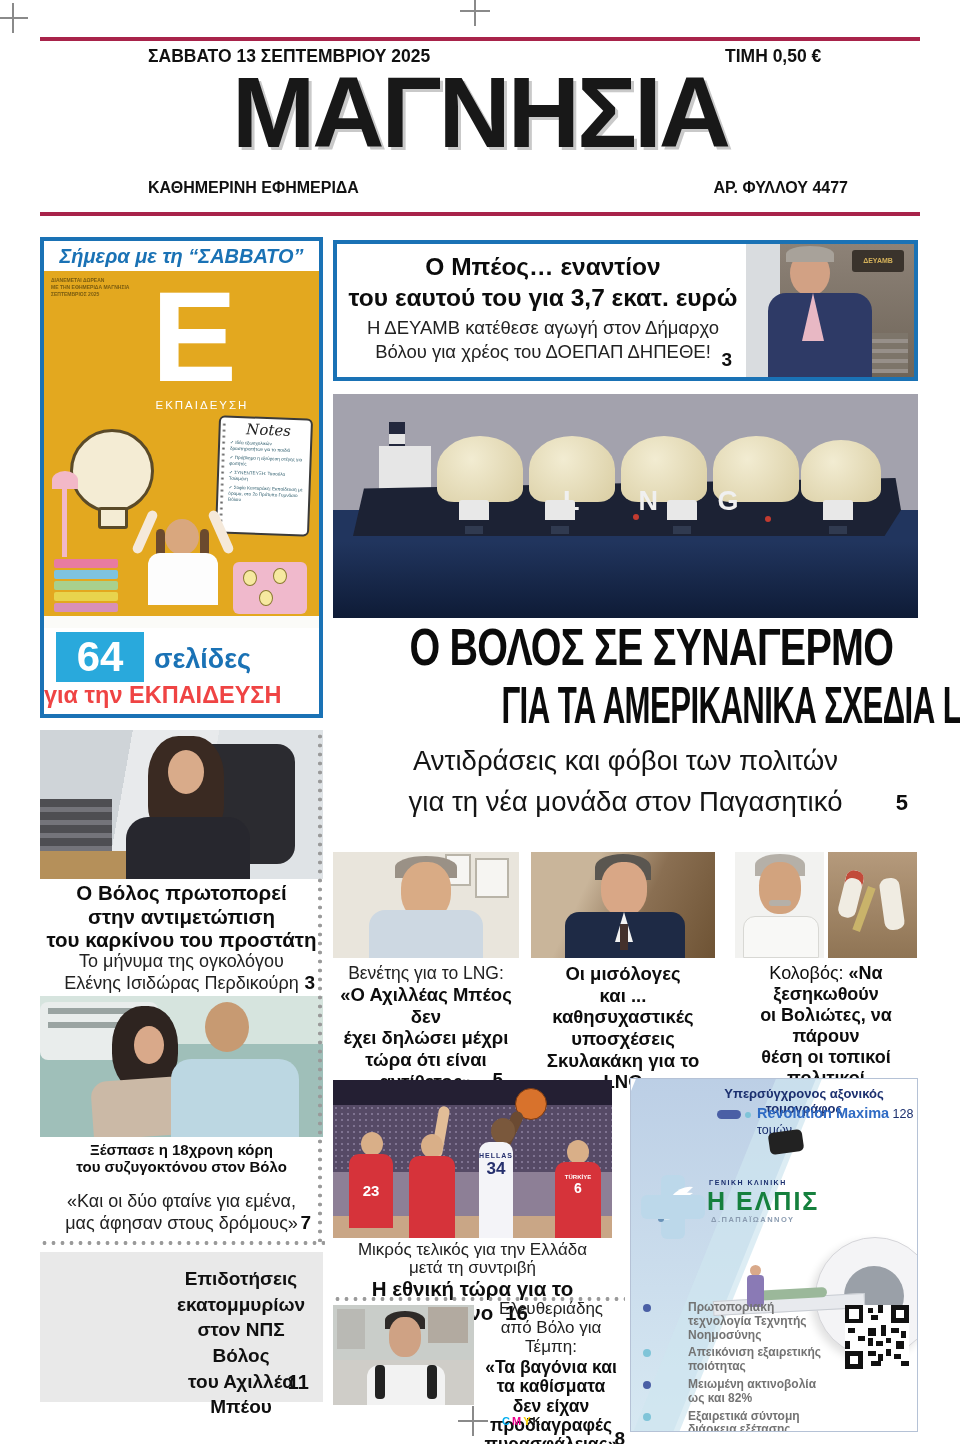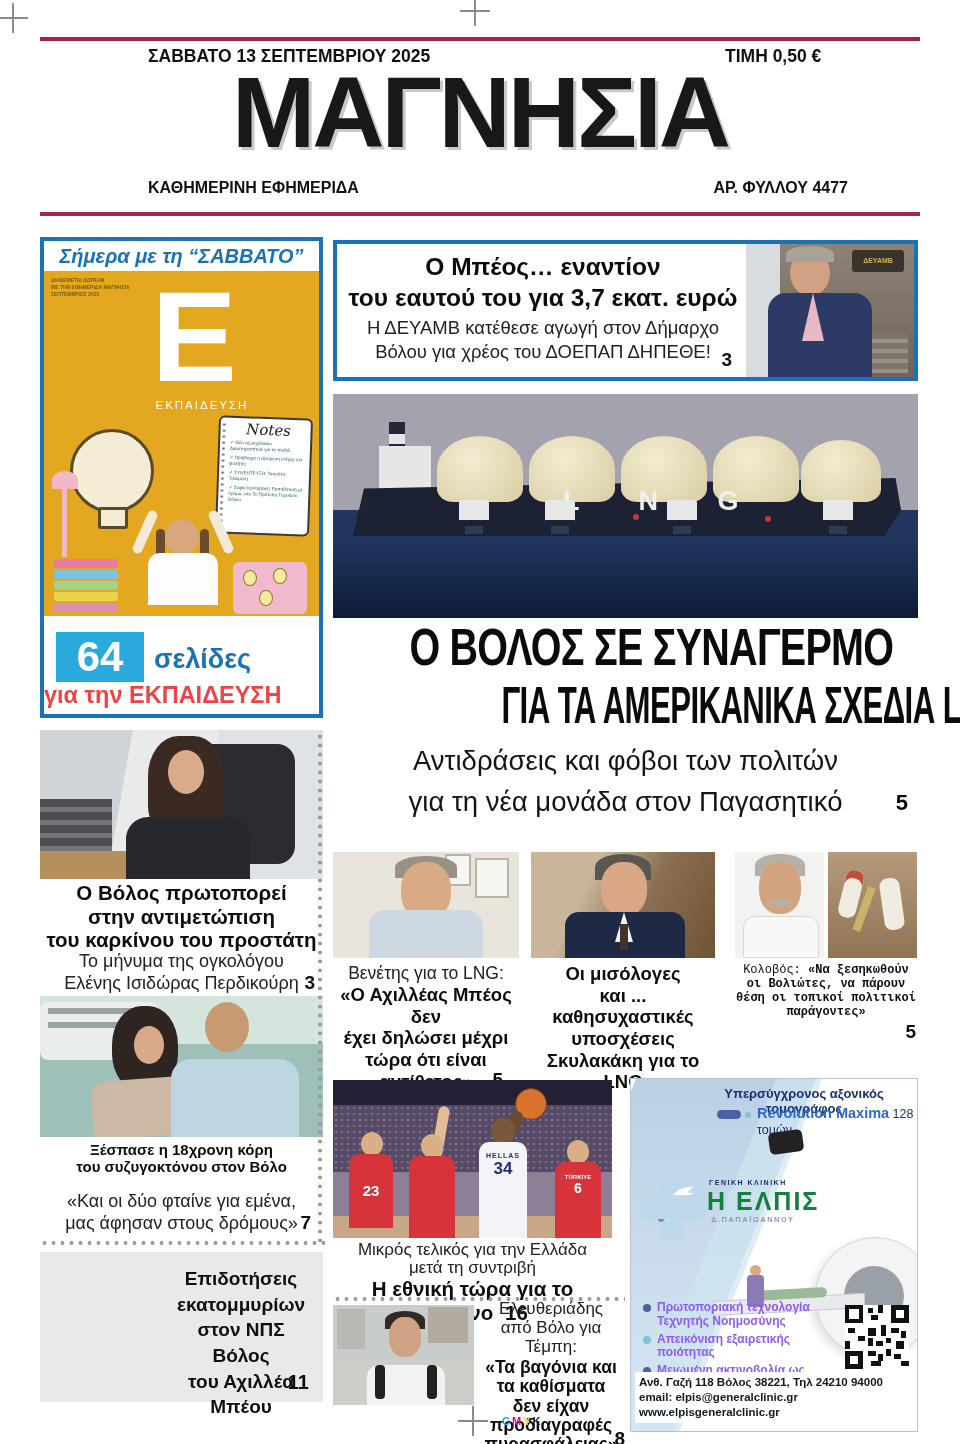--- a/index.html
+++ b/index.html
@@ -100,21 +100,21 @@
   .ad-logo-sub{position:absolute;left:80px;top:136px;font-size:7.5px;letter-spacing:1.5px;color:#8a9bb0;font-weight:bold;}
   .ad-ring{position:absolute;right:-18px;top:158px;width:118px;height:118px;border-radius:50%;background:#f4f4f6;border:1px solid #d5d5d9;box-shadow:-4px 4px 8px rgba(0,0,0,.12);}
   .ad-ring:after{content:"";position:absolute;left:28px;top:28px;width:60px;height:60px;border-radius:50%;background:#9aa0a8;}
   .ad-bed{position:absolute;right:52px;top:218px;width:150px;height:13px;background:#e8eaee;border:1px solid #c8ccd2;transform:rotate(-3deg);}
   .ad-patient{position:absolute;right:90px;top:210px;width:74px;height:10px;background:#9bb89a;border-radius:5px;transform:rotate(-3deg);}
   .ad-nurse-h{position:absolute;right:156px;top:186px;width:11px;height:11px;border-radius:50%;background:#d9a98a;}
   .ad-nurse-b{position:absolute;right:153px;top:196px;width:17px;height:32px;background:#8a7ab5;border-radius:4px;}
   .ad-bullets{position:absolute;left:12px;top:222px;width:182px;}
   .ad-bullet-row{display:flex;margin-bottom:4px;}
   .ad-bdot{width:8px;height:8px;border-radius:50%;margin:3px 6px 0 0;flex:none;}
-  .ad-btext{font-size:12px;font-weight:bold;color:#8b5cf6;line-height:1.15;}
+  .ad-btext{font-size:12px;font-weight:bold;color:#737373;line-height:1.15;margin-left:31px;}
   .ad-qr{position:absolute;right:8px;top:226px;width:64px;height:64px;}
   .ad-addr{position:absolute;left:4px;right:4px;top:293px;background:#fff;padding:3px 4px;font-size:11.5px;font-weight:bold;color:#101822;line-height:1.3;}
   
   .cmyk{font-size:11px;font-weight:bold;letter-spacing:2px;}
   .cmyk span:nth-child(1){color:#00aeef;}
   .cmyk span:nth-child(2){color:#ec008c;}
   .cmyk span:nth-child(3){color:#ffd400;}
   .cmyk span:nth-child(4){color:#1a1a1a;}
 </style>
 </head>
@@ -290,21 +290,21 @@
     <div class="abs" style="left:24px;top:10px;width:42px;height:52px;background:#d2a37e;border-radius:45%;"></div>
     <div class="abs" style="left:34px;top:48px;width:22px;height:6px;background:#b5b0a8;border-radius:3px;"></div>
     <div class="abs" style="left:8px;bottom:0;width:74px;height:40px;background:#f8f8f6;border:1px solid #d8d8d4;border-radius:12px 12px 0 0;"></div>
   </div>
   <div class="photo" style="left:828px;top:852px;width:89px;height:106px;background:linear-gradient(180deg,#b59a7c,#8f7454);">
     <div class="abs" style="left:14px;top:18px;width:18px;height:48px;background:#f0ece2;border-radius:8px;transform:rotate(14deg);box-shadow:inset 0 8px 0 #c24b3a;"></div>
     <div class="abs" style="left:54px;top:26px;width:20px;height:52px;background:#f0ece2;border-radius:8px;transform:rotate(-8deg);"></div>
     <div class="abs" style="left:32px;top:34px;width:8px;height:46px;background:#c9b36a;transform:rotate(20deg);"></div>
   </div>
   <div class="abs ctr" style="left:730px;top:963px;width:192px;">
-    <div class="mid-quote" style="font-size:12px;font-family:Liberation Mono, monospace;">
+    <div class="mid-quote" style="font-size:18px;">
       <span style="font-weight:normal;">Κολοβός: </span><span>«Να ξεσηκωθούν</span><br>
       <span>οι Βολιώτες, να πάρουν<br>θέση οι τοπικοί πολιτικοί<br>παράγοντες»</span>
     </div>
     <div class="pageno abs" style="right:6px;bottom:-24px;font-size:19px;">5</div>
   </div>
 
   <div class="photo" style="left:333px;top:1080px;width:279px;height:158px;background:linear-gradient(180deg,#241f33 0 16%,#564a66 16% 58%,#8d7f96 58% 86%,#c9a686 86%);">
     <div class="abs" style="left:0;top:25px;width:100%;height:66px;background-image:radial-gradient(circle,#9a8fae 1px,transparent 1.4px);background-size:6px 6px;opacity:.6;"></div>
 
     <div class="abs" style="left:14px;top:52px;width:48px;height:96px;">
@@ -315,21 +315,21 @@
     <div class="abs" style="left:72px;top:44px;width:54px;height:114px;">
       <div class="abs" style="left:30px;top:-18px;width:11px;height:52px;background:#e2bd97;border-radius:6px;transform:rotate(10deg);"></div>
       <div class="abs" style="left:16px;top:10px;width:22px;height:24px;background:#d9af88;border-radius:50%;"></div>
       <div class="abs" style="left:4px;top:32px;width:46px;height:82px;background:#d6333a;border-radius:10px 10px 0 0;"></div>
     </div>
 
     <div class="abs" style="left:138px;top:16px;width:70px;height:142px;">
       <div class="abs" style="left:44px;top:-8px;width:30px;height:30px;background:#d8722c;border-radius:50%;border:1.5px solid #7a3a12;"></div>
       <div class="abs" style="left:34px;top:14px;width:12px;height:40px;background:#6b4a32;border-radius:6px;transform:rotate(26deg);"></div>
       <div class="abs" style="left:20px;top:22px;width:24px;height:26px;background:#7a583c;border-radius:50%;"></div>
-      <div class="abs" style="left:8px;top:46px;width:48px;height:96px;background:#f4f4f8;border-radius:10px 10px 0 0;text-align:center;">
+      <div class="abs" style="left:8px;top:46px;width:34px;height:96px;background:#f4f4f8;border-radius:10px 10px 0 0;text-align:center;">
         <div style="font-size:7px;color:#26306e;font-weight:bold;margin-top:10px;letter-spacing:1px;">HELLAS</div>
         <div style="font-size:17px;color:#26306e;font-weight:bold;">34</div>
       </div>
     </div>
 
     <div class="abs" style="left:218px;top:60px;width:52px;height:98px;">
       <div class="abs" style="left:16px;top:0;width:22px;height:24px;background:#d9af88;border-radius:50%;"></div>
       <div class="abs" style="left:4px;top:22px;width:46px;height:76px;background:#d6333a;border-radius:10px 10px 0 0;text-align:center;">
         <div style="font-size:6px;color:#fff;font-weight:bold;margin-top:12px;">TÜRKİYE</div>
         <div style="font-size:14px;color:#fff;font-weight:bold;">6</div>
@@ -426,24 +426,20 @@
           <rect x="16" y="13" width="2" height="2"></rect>
           <rect x="20" y="14" width="3" height="3"></rect>
         <rect x="9" y="18" width="3" height="2"></rect>
           <rect x="13" y="19" width="2" height="3"></rect>
           <rect x="16" y="17" width="2" height="3"></rect>
           <rect x="19" y="19" width="3" height="2"></rect>
           <rect x="22" y="22" width="3" height="2"></rect>
           <rect x="10" y="22" width="4" height="2"></rect>
       </g>
     </svg>
-    <div class="ad-addr">
-      <div>Ανθ. Γαζή 118 Βόλος 38221, Τηλ 24210 94000</div>
-      <div>email: elpis@generalclinic.gr  www.elpisgeneralclinic.gr</div>
-    </div>
   </div>
 
   <div class="abs regcross" style="left:458px;top:1406px;"></div>
   <div class="abs cmyk" style="left:502px;top:1415px;">
     <span>C</span><span>M</span><span>Y</span><span>K</span>
   </div>
 
 </div>
 
 </body></html>

